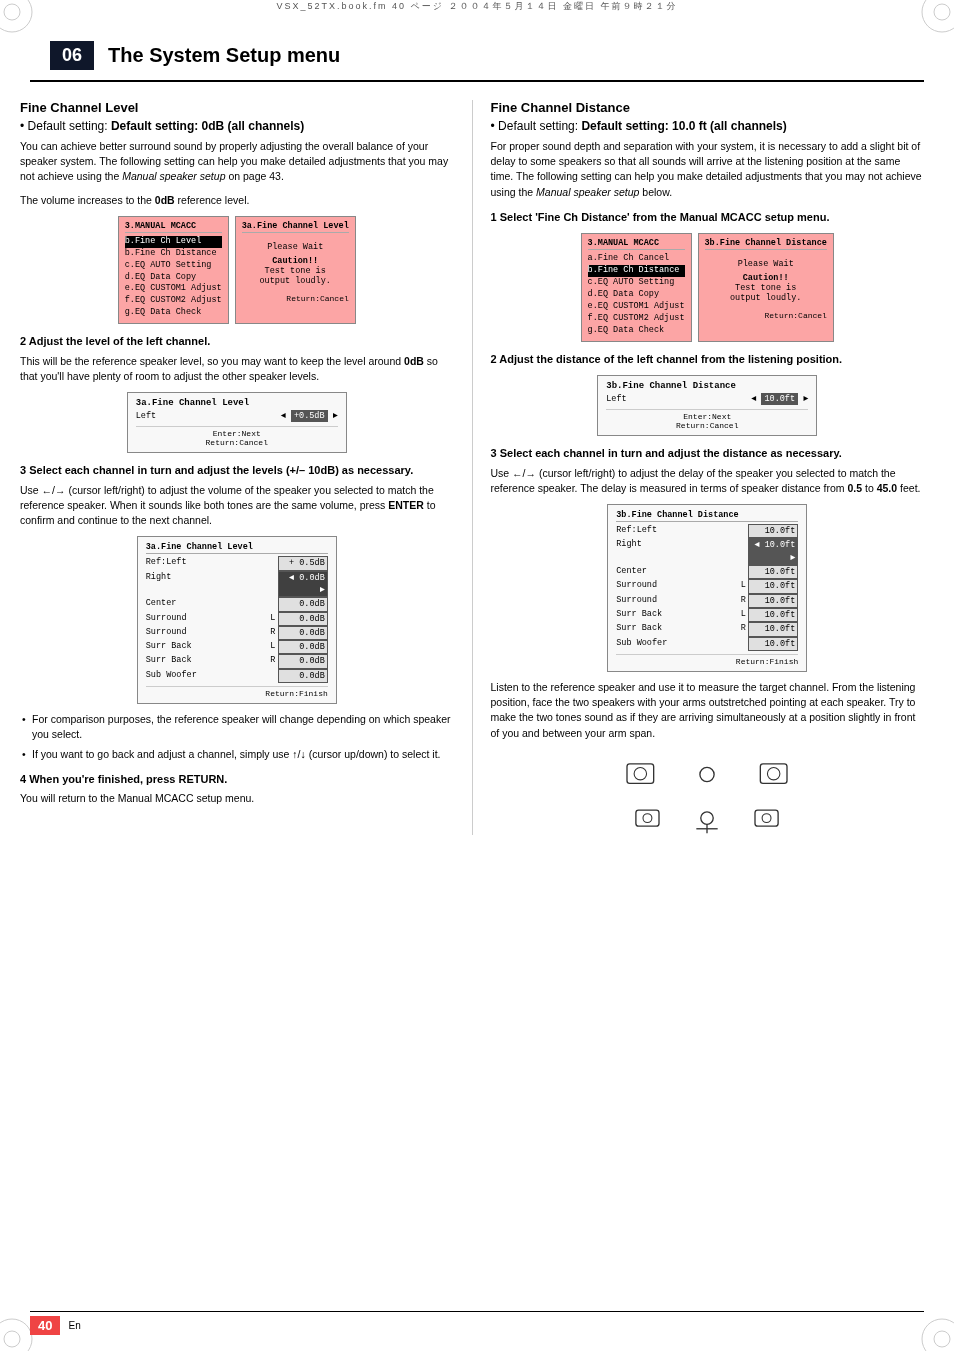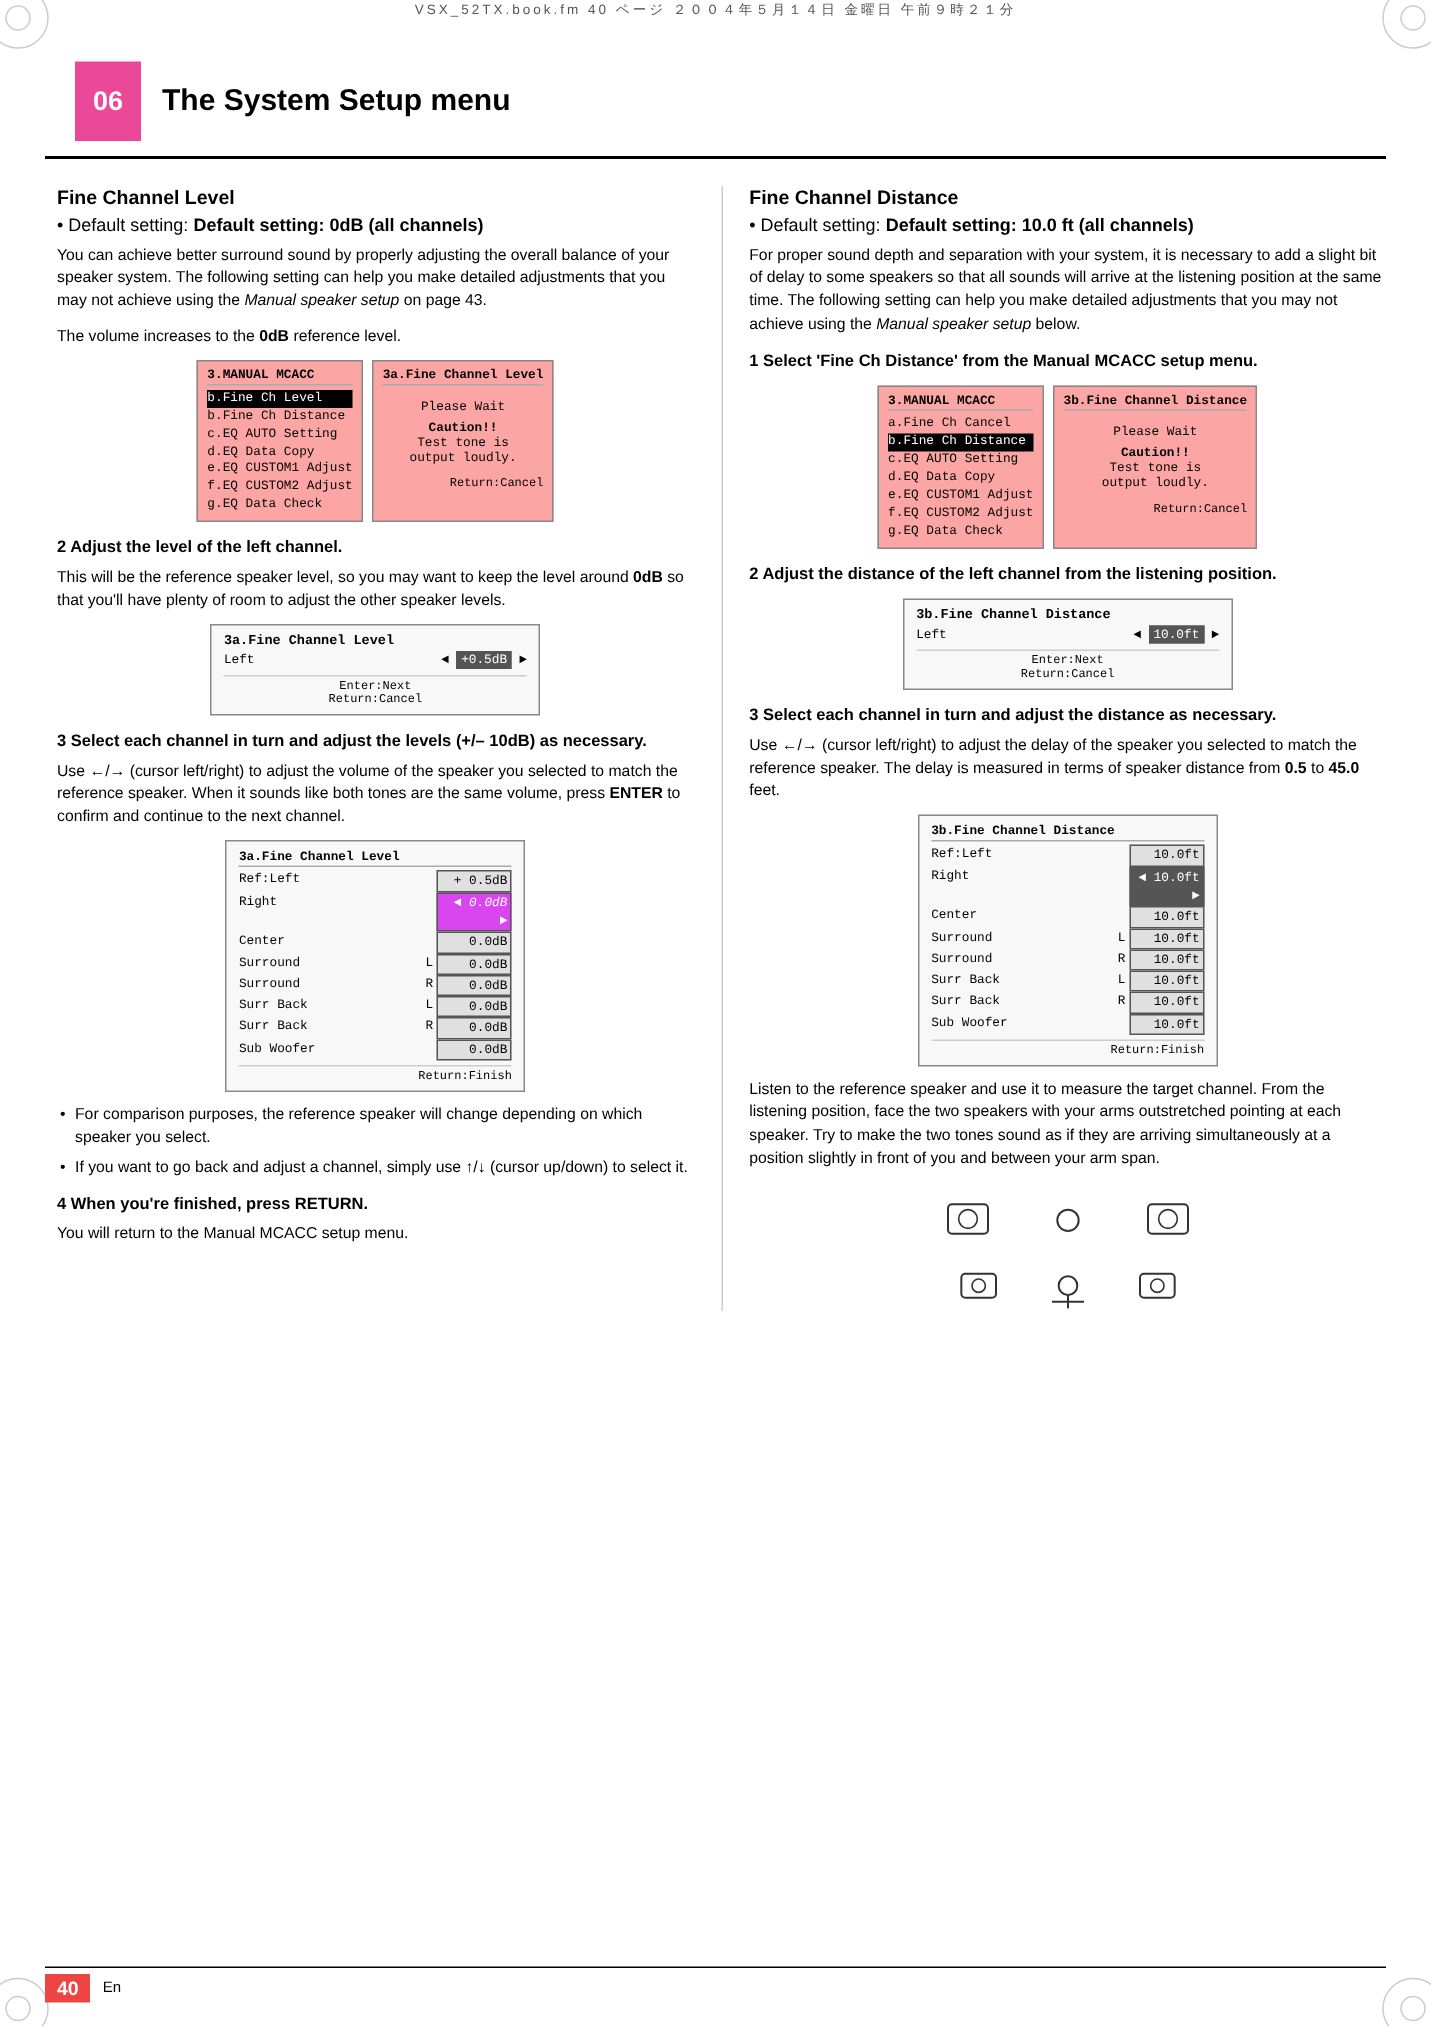--- a/index.html
+++ b/index.html
@@ -28,40 +28,40 @@
     
     .header {
       position: relative;
       padding: 18px 20px 10px 20px;
       border-bottom: 2px solid #000;
       margin: 10px 30px 0 30px;
       display: flex;
       align-items: center;
     }
     .chapter-badge {
-      background: #ec4899;
+      background: #0f172a;
       color: #fff;
       font-size: 18px;
       font-weight: bold;
-      padding: 16px 12px;
+      padding: 4px 12px;
       margin-right: 14px;
       min-width: 42px;
       text-align: center;
     }
     .header-title {
       font-size: 20px;
       font-weight: bold;
       color: #000;
     }
 
     
     .content {
       display: flex;
       gap: 0;
-      padding: 18px 30px 10px 38px;
+      padding: 18px 30px 10px 20px;
     }
     .col-left {
       flex: 1;
       padding-right: 18px;
       border-right: 1px solid #ccc;
     }
     .col-right {
       flex: 1;
       padding-left: 18px;
     }
@@ -250,23 +250,22 @@
     .mc-table .mc-row .mc-label { flex: 1.2; }
     .mc-table .mc-row .mc-lr { width: 10px; text-align: center; }
     .mc-table .mc-row .mc-val {
       width: 50px;
       text-align: right;
       border: 1px solid #555;
       padding: 0 2px;
       background: #e0e0e0;
     }
     .mc-table .mc-row .mc-val.highlight {
-      background: #d946ef;
+      background: #404040;
       color: #fff;
-      font-style: italic;
     }
     .mc-table .mc-return {
       text-align: right;
       font-size: 8px;
       margin-top: 3px;
       border-top: 1px solid #ccc;
       padding-top: 2px;
     }
 
     

